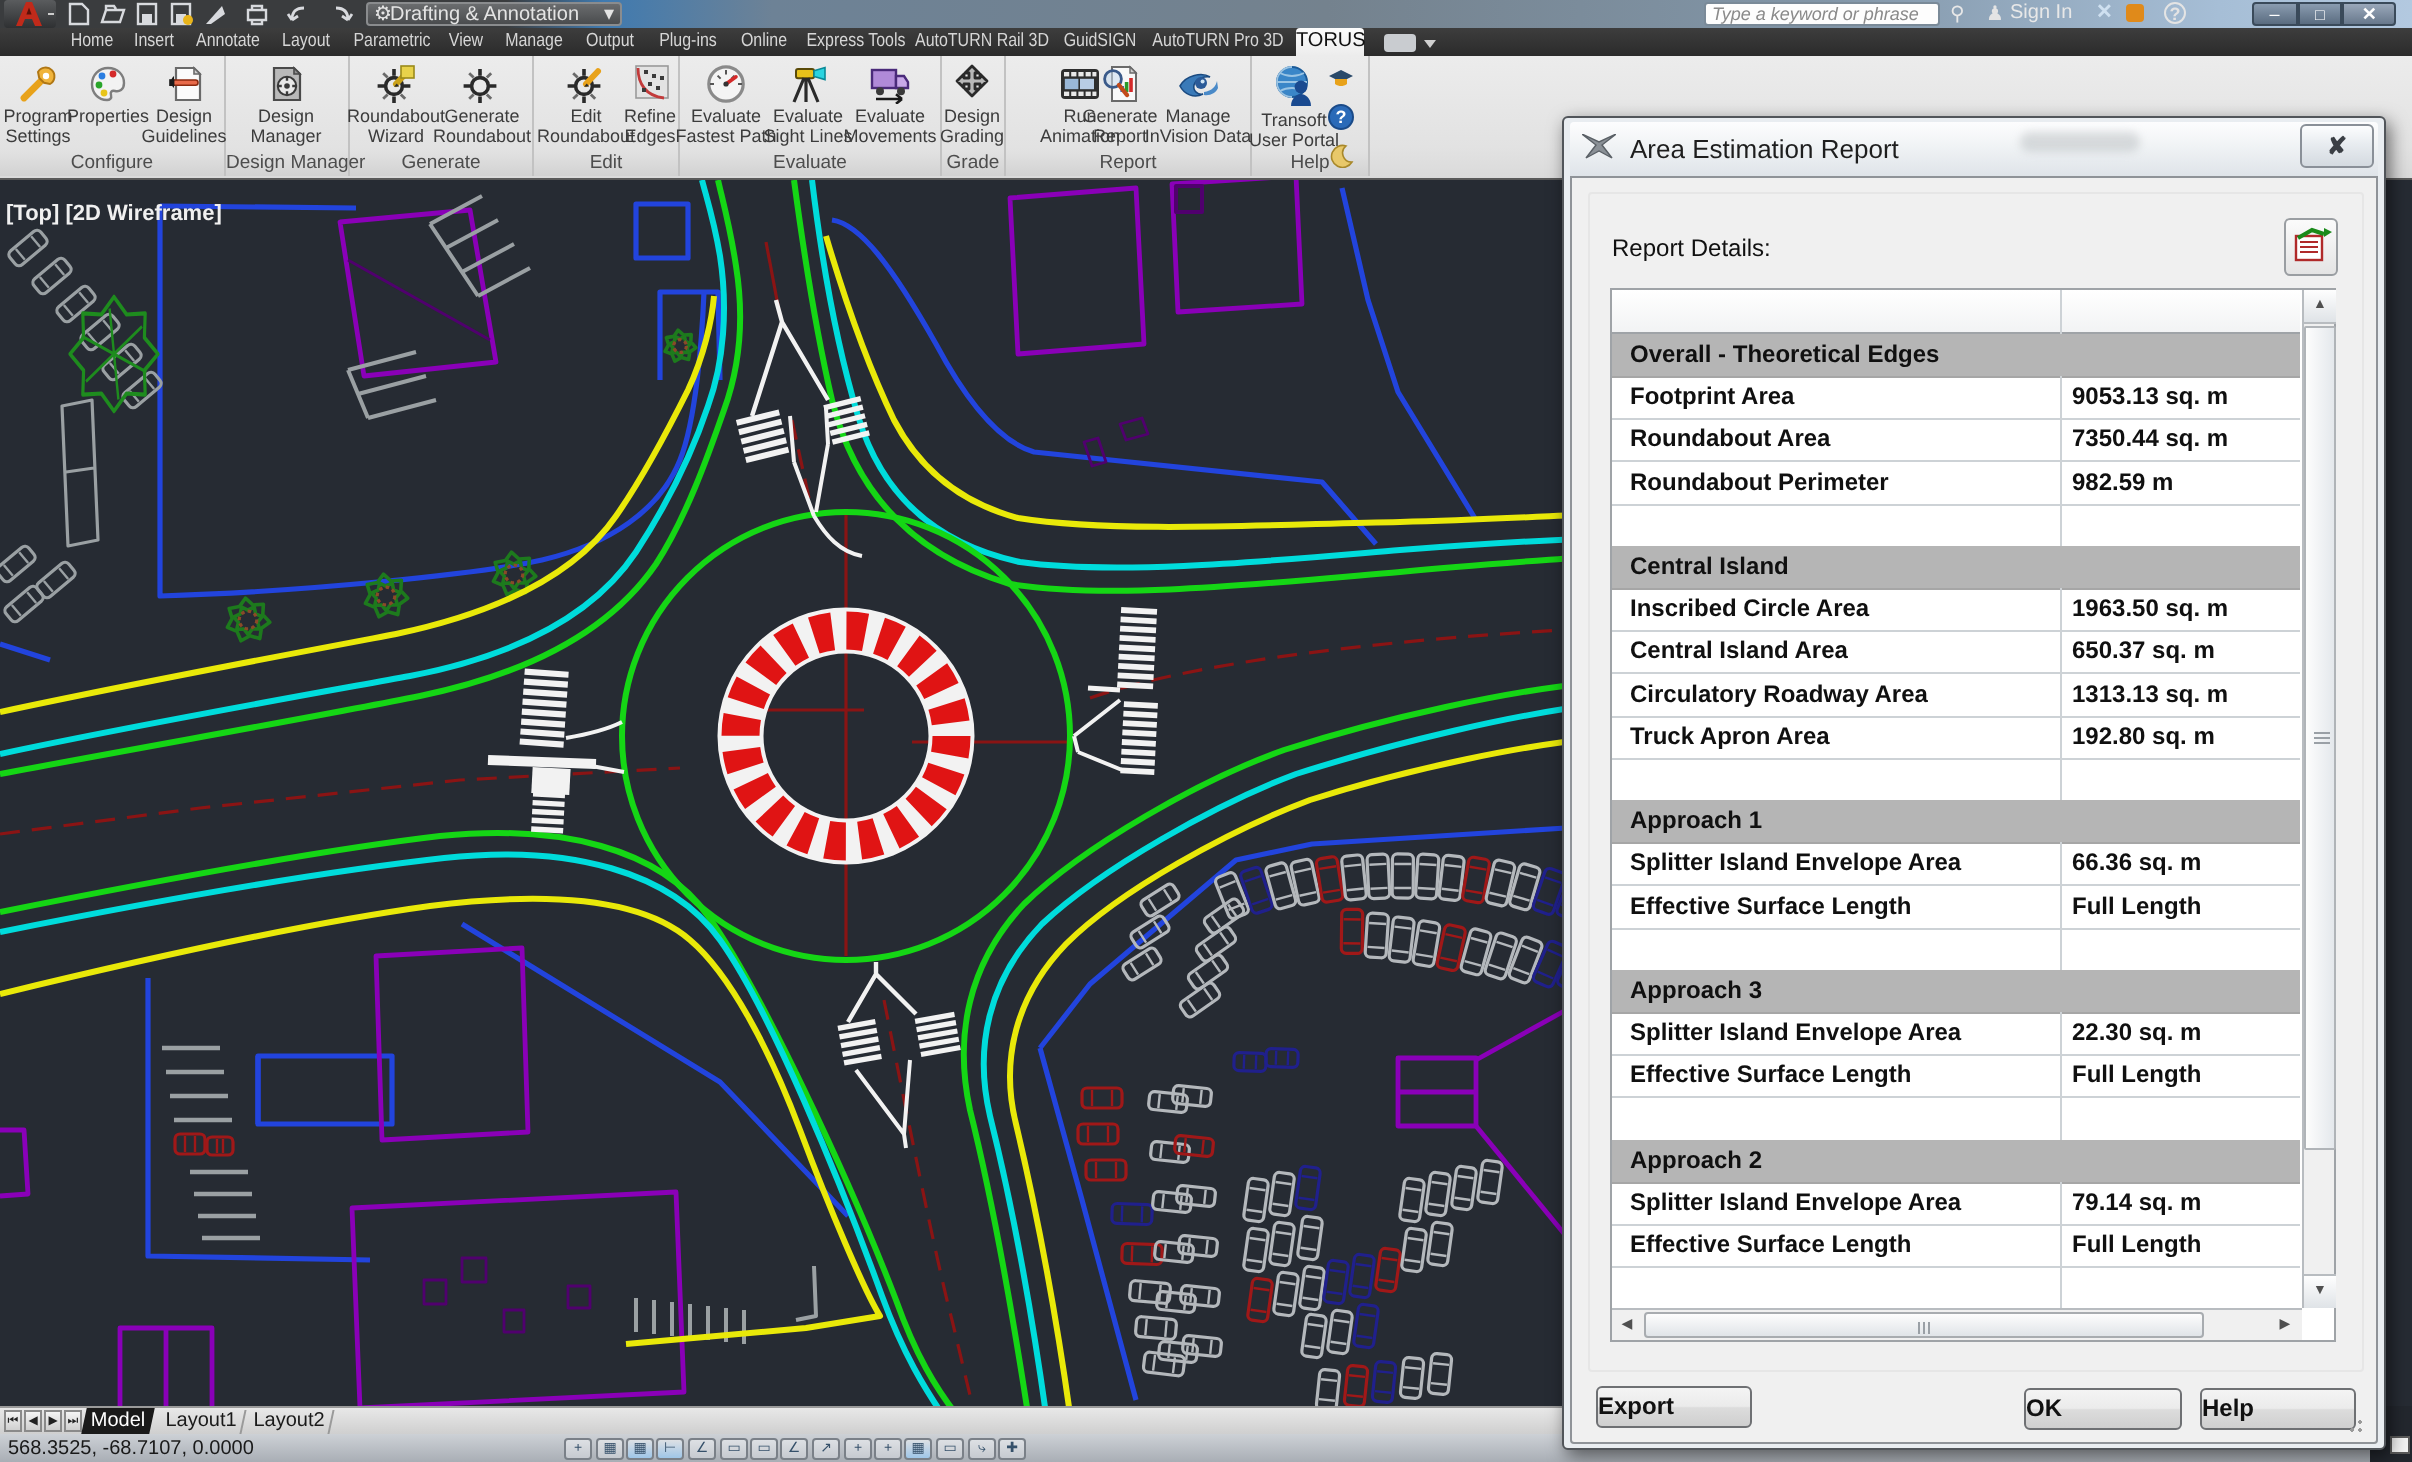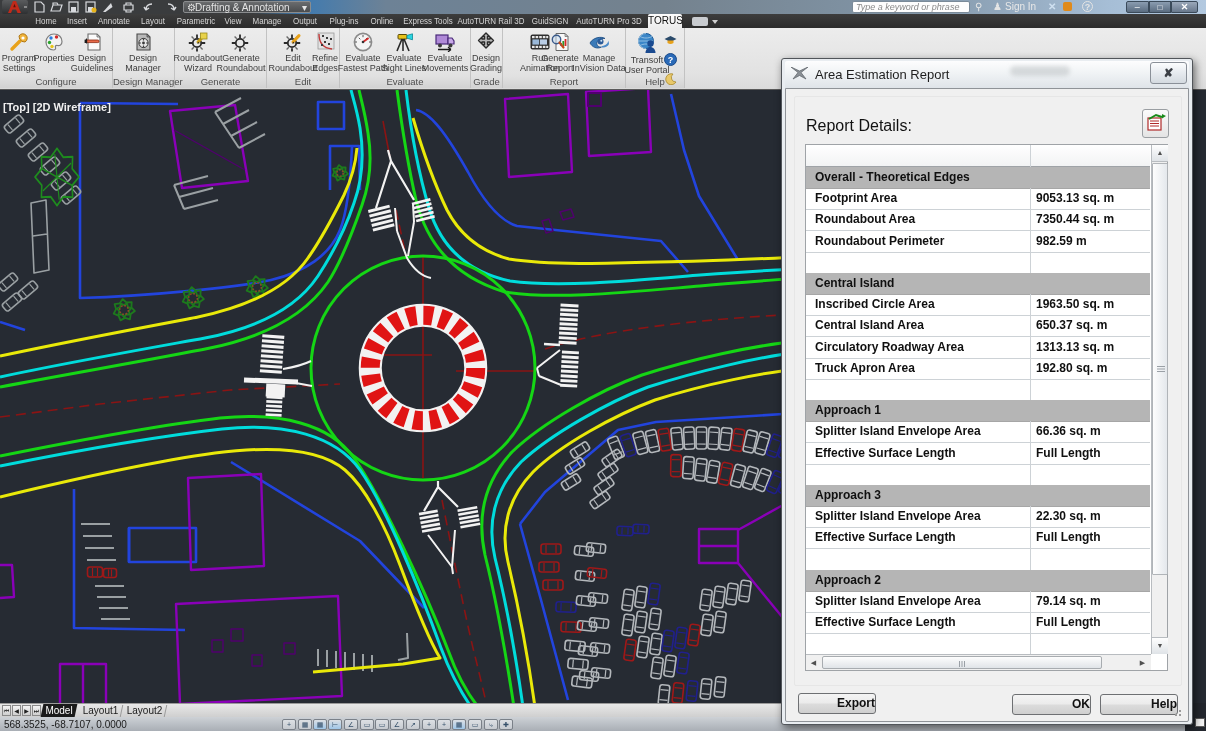--- a/index.html
+++ b/index.html
@@ -16,21 +16,21 @@
 #canvas{position:absolute;left:0;top:90px;width:1206px;height:627px;background:#262b33}
 #vplabel{position:absolute;left:3px;top:11px;color:#f0f0f0;font-size:11px;font-weight:bold}
 #mtabs{position:absolute;left:0;top:613px;width:789px;height:14px;background:linear-gradient(#e8e8e8,#cfcfcf);border-top:1px solid #9a9a9a;font-size:10px}
 #statusbar{position:absolute;left:0;top:717px;width:1206px;height:14px;background:linear-gradient(#cdd1d6,#a9aeb5);font-size:10px}
 #dlg{position:absolute;left:781px;top:58px;width:412px;height:667px;background:#e9edf1;border:1px solid #51555a;border-radius:3px;
  box-shadow:2px 3px 9px rgba(0,0,0,.55);}
 #dlgtitle{position:absolute;left:3px;top:2px;width:404px;height:27px;
  background:linear-gradient(#fdfdfe,#f0f3f5 45%,#dfe4e9);border-top-left-radius:2px;border-top-right-radius:2px;color:#1e1e1e;font-size:13px}
 #dlgbody{position:absolute;left:3px;top:29px;width:404px;height:634px;background:#f0f0f0;border:1px solid #8f9398;border-bottom-left-radius:2px;border-bottom-right-radius:2px}
 .btn{position:absolute;height:21px;background:linear-gradient(#f4f4f4,#ebebeb 48%,#dcdcdc 52%,#cfcfcf);border:1px solid #6e7073;border-radius:3px;
- font-size:12px;font-weight:bold;color:#111;text-align:right;line-height:19px}
+ font-size:12px;font-weight:bold;color:#111;text-align:left;line-height:19px}
 #tbl{position:absolute;left:19px;top:55px;width:363px;height:527px;background:#fff;border:1px solid #9fa3a7}
 .trow{position:absolute;left:0;width:344px;height:22px;border-bottom:1px solid #cdd2d6;font-size:12px;font-weight:bold;color:#101010}
 .trow .c1{position:absolute;left:9px;top:3px;white-space:nowrap}
 .trow .c2{position:absolute;left:230px;top:3px;white-space:nowrap}
 .tsec{background:#b5b5b5;border-bottom:1px solid #a6a6a6}
 .vdiv{position:absolute;left:224px;top:0;bottom:0;width:1px;background:#cdd2d6}
 </style></head><body>
 <div id="app">
     <div id="titlebar">
       <div style="position:absolute;left:2px;top:0;width:26px;height:14px;background:linear-gradient(#5a5c5e,#2e3032);border-radius:2px"><svg width="26" height="14" viewBox="0 0 26 14">
@@ -879,21 +879,21 @@
       <div id="dlgtitle">
         <svg style="position:absolute;left:6px;top:6px" width="17" height="15" viewBox="0 0 17 15">
           <path d="M0 0 L7 5.5 L2 12 L8.5 8.5 L15 12 L10 5.5 L17 0 L8.5 4 Z" fill="#8a9096" stroke="#5a6066" stroke-width="0.7"></path>
         </svg>
         <div style="position:absolute;left:30px;top:6px">Area Estimation Report</div>
         <div style="position:absolute;left:225px;top:5px;width:60px;height:10px;background:rgba(160,165,170,.35);border-radius:5px;filter:blur(2px)"></div>
         <div style="position:absolute;left:365px;top:1px;width:37px;height:22px;background:linear-gradient(#fcfdfe,#e8ecf0 45%,#d4dae0);border:1px solid #8a9098;border-radius:3px;text-align:center;color:#3a3e44;font-size:12px;line-height:20px;font-weight:bold">✘</div>
       </div>
       <div id="dlgbody">
         <div style="position:absolute;left:8px;top:7px;width:388px;height:590px;border:1px solid #e6e6e6;background:#f0f0f0;border-radius:2px"></div>
-        <div style="position:absolute;left:20px;top:28px;font-size:16px;color:#111">Report Details:</div>
+        <div style="position:absolute;left:20px;top:28px;font-size:12px;color:#111">Report Details:</div>
         <div style="position:absolute;left:356px;top:20px;width:27px;height:29px;background:linear-gradient(#fbfbfb,#e4e4e4);border:1px solid #9a9ea2;border-radius:3px"><svg width="25" height="27" viewBox="0 0 25 27">
             <rect x="5" y="8" width="13" height="12" fill="#fff" stroke="#b02a2a" stroke-width="1.2"></rect>
             <path d="M7 11 h9 M7 13.5 h9 M7 16 h9" stroke="#b02a2a" stroke-width="1"></path>
             <path d="M6 9 L13 5 L19 7" stroke="#1a8a1a" stroke-width="2" fill="none"></path>
             <path d="M19 4 l4 2 -4 2.5 z" fill="#1a8a1a"></path>
           </svg></div>
         <div id="tbl">
           <div style="position:absolute;left:0;top:0;width:344px;height:22px;background:linear-gradient(#fff,#f2f3f4);border-bottom:1px solid #9fa3a7">
             <div class="vdiv" style="bottom:auto;height:22px"></div>
           </div>

